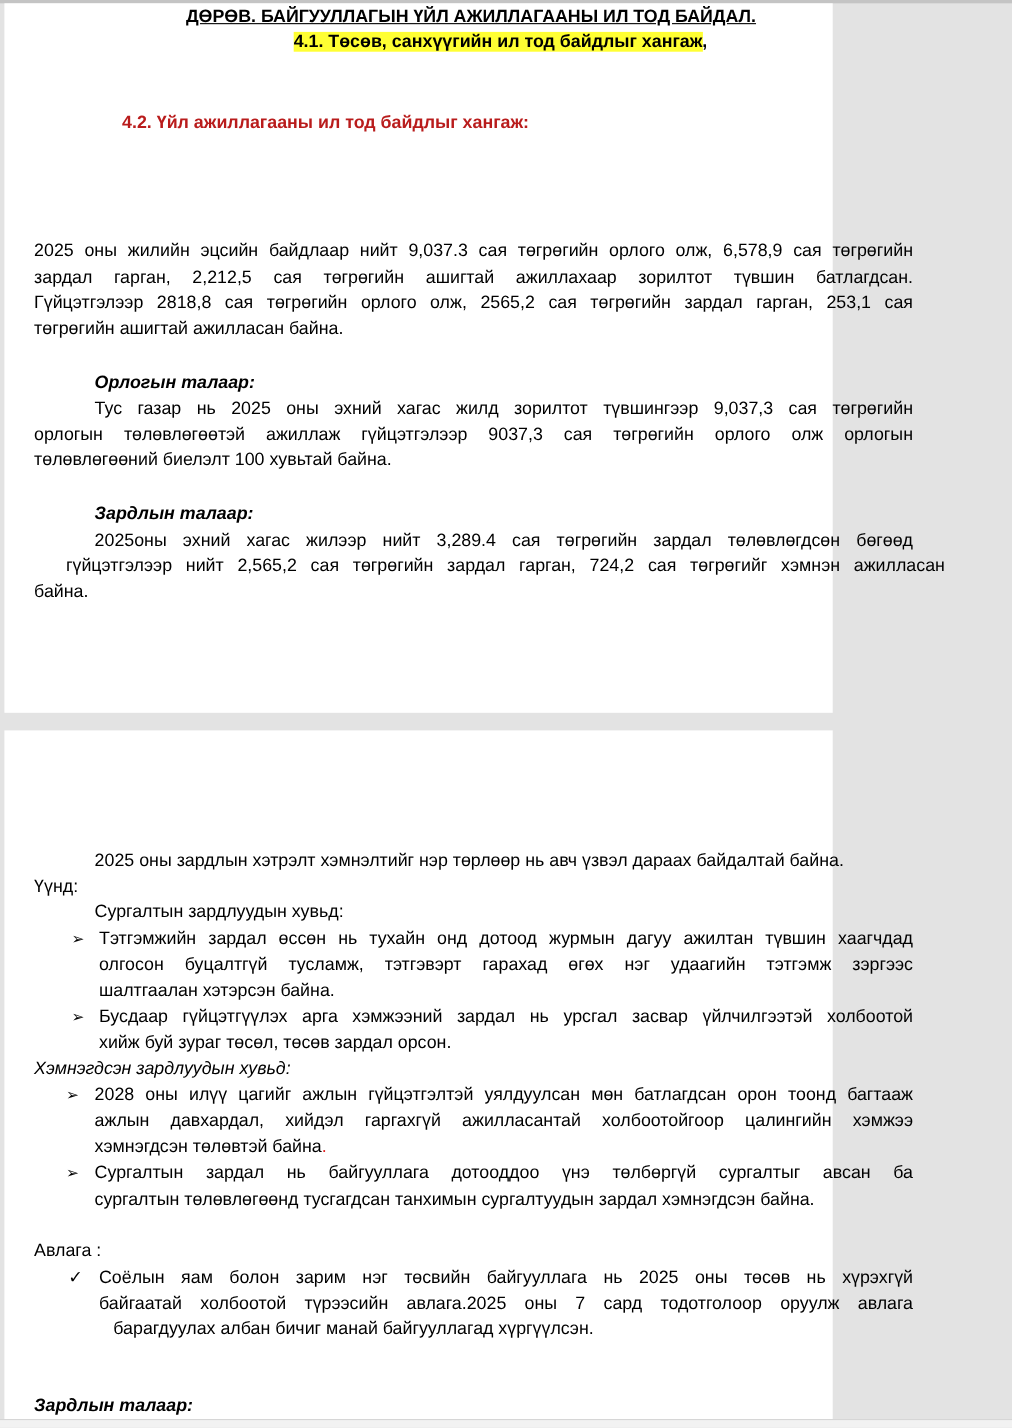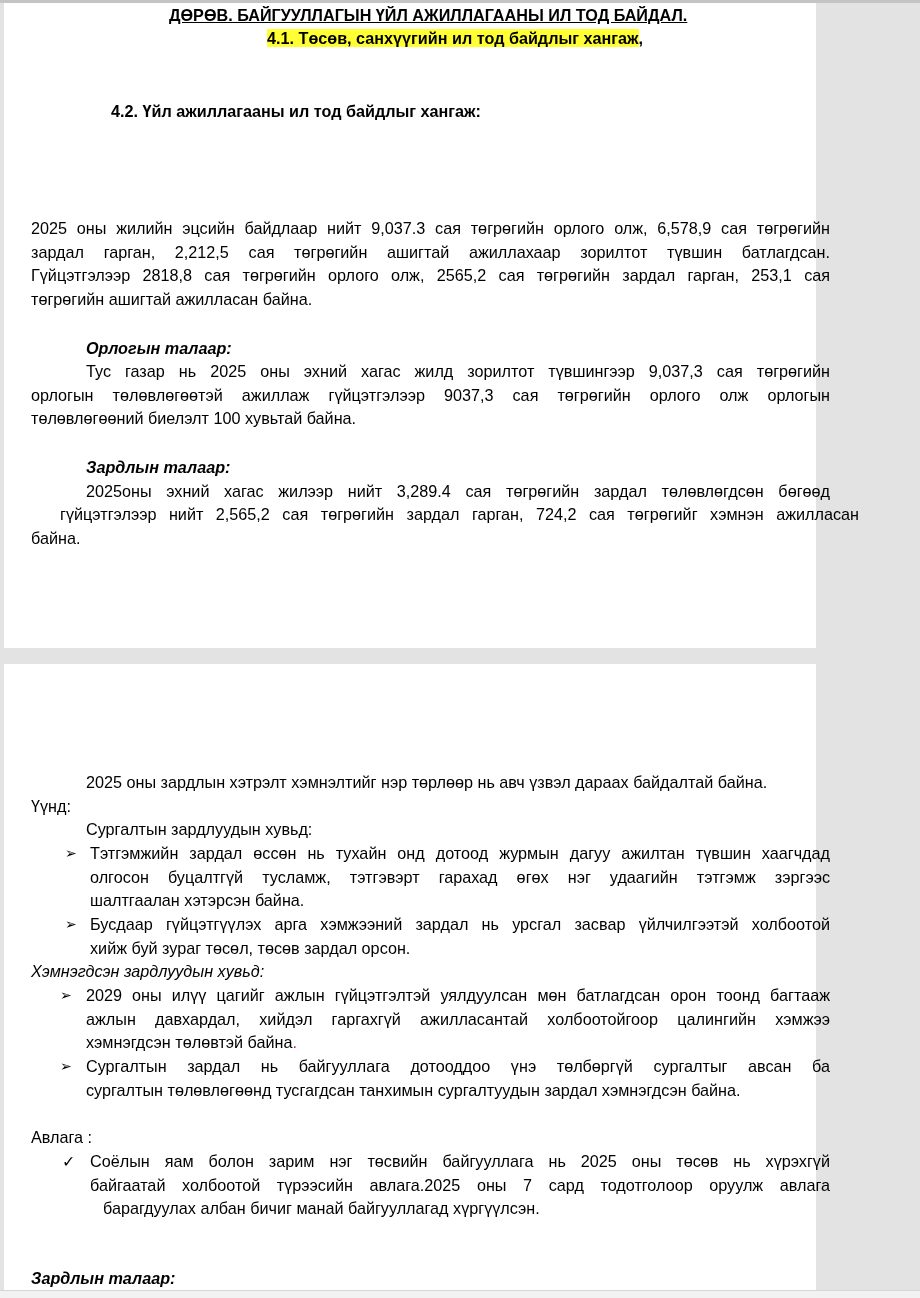--- a/index.html
+++ b/index.html
@@ -5,33 +5,33 @@
   html, body { margin: 0; padding: 0; }
   body {
     width: 920px; height: 1298px; overflow: hidden;
     background: #e3e3e3;
     font-family: "Liberation Sans", sans-serif;
     color: #000;
     position: relative;
   }
   .topbar { position: absolute; left: 0; top: 0; width: 920px; height: 3px; background: #c4c4c4; }
   .page {
-    position: absolute; left: 4px; width: 812px; background: #ffffff;
+    position: absolute; left: 4px; width: 753px; background: #ffffff;
   }
   #page1 { top: 3px; height: 645px; }
   #page2 { top: 664px; height: 626px; }
   .bottombar { position: absolute; left: 0; top: 1290px; width: 920px; height: 8px; background: #f2f2f2; border-top: 1px solid #d6d6d6; }
 
   .line { position: absolute; font-size: 16.2px; line-height: 23.5px; white-space: nowrap; }
   .just { text-align: justify; text-align-last: justify; }
   .b { font-weight: bold; }
   .i { font-style: italic; }
   .u { text-decoration: underline; }
   .hl { background: #ffff33; }
-  .green { color: #000000; }
+  .green { color: #b91c1c; }
   .blue { color: #1111ee; }
   .red { color: #e02020; }
   .bullet { position: absolute; font-size: 14px; line-height: 23.5px; }
 </style>
 </head>
 <body>
 
 <div class="topbar"></div>
 
 <div class="page" id="page1">
@@ -78,21 +78,21 @@
   <div>
     <span class="bullet" style="left:61px; top:249px;">➢</span>
     <div class="line just" style="left:86px; top:249px; width:740px;">Бусдаар гүйцэтгүүлэх арга хэмжээний зардал нь урсгал засвар үйлчилгээтэй холбоотой</div>
     <div class="line" style="left:86px; top:273px;">хийж буй зураг төсөл, төсөв зардал орсон.</div>
   </div>
 
   <div class="line i" style="left:27px; top:296px;">Хэмнэгдсэн зардлуудын хувьд:</div>
 
   <div>
     <span class="bullet" style="left:56px; top:320px;">➢</span>
-    <div class="line just" style="left:82px; top:320px; width:744px;">2029 оны илүү цагийг ажлын гүйцэтгэлтэй уялдуулсан мөн батлагдсан орон тоонд багтааж</div>
+    <div class="line just" style="left:82px; top:320px; width:744px;">2028 оны илүү цагийг ажлын гүйцэтгэлтэй уялдуулсан мөн батлагдсан орон тоонд багтааж</div>
     <div class="line just" style="left:82px; top:344px; width:744px;">ажлын давхардал, хийдэл гаргахгүй ажилласантай холбоотойгоор цалингийн хэмжээ</div>
     <div class="line" style="left:82px; top:367px;"><span>хэмнэгдсэн төлөвтэй байна</span><span class="red">.</span></div>
   </div>
 
   <div>
     <span class="bullet" style="left:56px; top:391px;">➢</span>
     <div class="line just" style="left:82px; top:391px; width:744px;">Сургалтын зардал нь байгууллага дотооддоо үнэ төлбөргүй сургалтыг авсан ба</div>
     <div class="line" style="left:82px; top:415px;">сургалтын төлөвлөгөөнд тусгагдсан танхимын сургалтуудын зардал хэмнэгдсэн байна.</div>
   </div>
 

